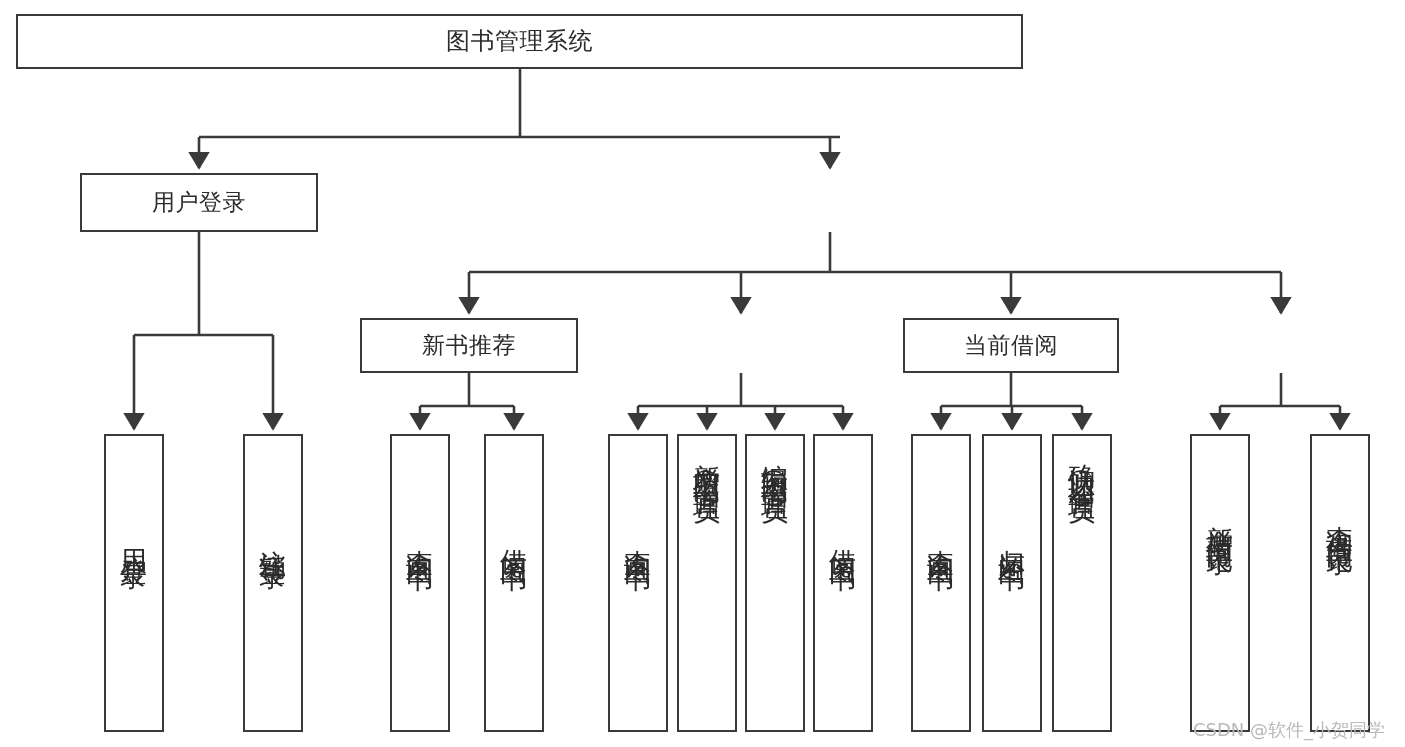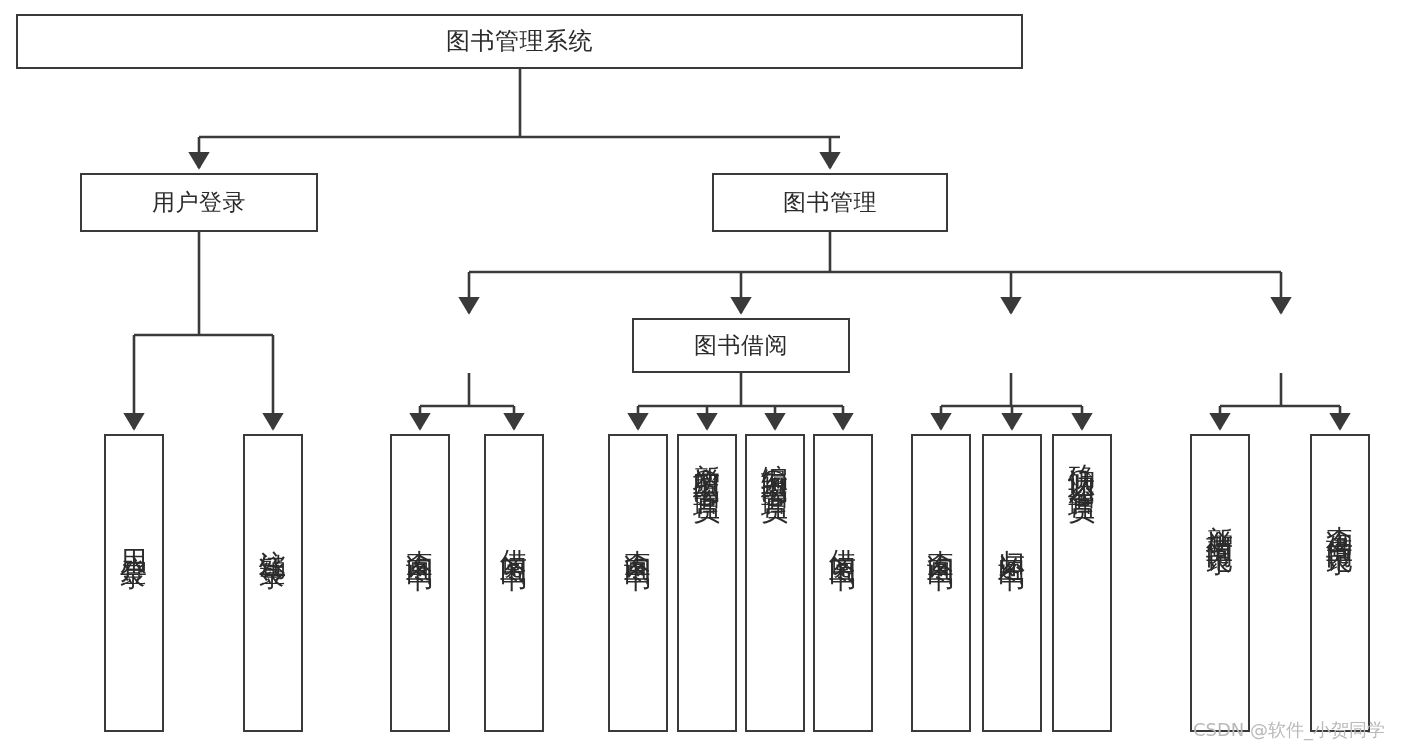--- a/index.html
+++ b/index.html
@@ -140,26 +140,26 @@
     </g>
   </svg>
 
   <div class="node horiz root" style="left:16px; top:14px; width:1007px; height:55px;">
     <span class="node-label">图书管理系统</span>
   </div>
 
   <div class="node horiz" style="left:80px; top:173px; width:238px; height:59px;">
     <span class="node-label">用户登录</span>
   </div>
-  <div class="node horiz" style="left:712px; top:173px; width:236px; height:59px;">
-    <span class="node-label">图书管理</span>
-  </div>
-
-  <div class="node horiz" style="left:632px; top:318px; width:218px; height:55px;">
-    <span class="node-label">图书借阅</span>
+
+  <div class="node horiz" style="left:360px; top:318px; width:218px; height:55px;">
+    <span class="node-label">新书推荐</span>
+  </div>
+  <div class="node horiz" style="left:903px; top:318px; width:216px; height:55px;">
+    <span class="node-label">当前借阅</span>
   </div>
 
   <div class="node vert mid" style="left:104px; top:434px; width:60px; height:298px;">
     <span class="node-label">用户登录</span>
   </div>
   <div class="node vert mid" style="left:243px; top:434px; width:60px; height:298px;">
     <span class="node-label">注销登录</span>
   </div>
 
   <div class="node vert mid" style="left:390px; top:434px; width:60px; height:298px;">

